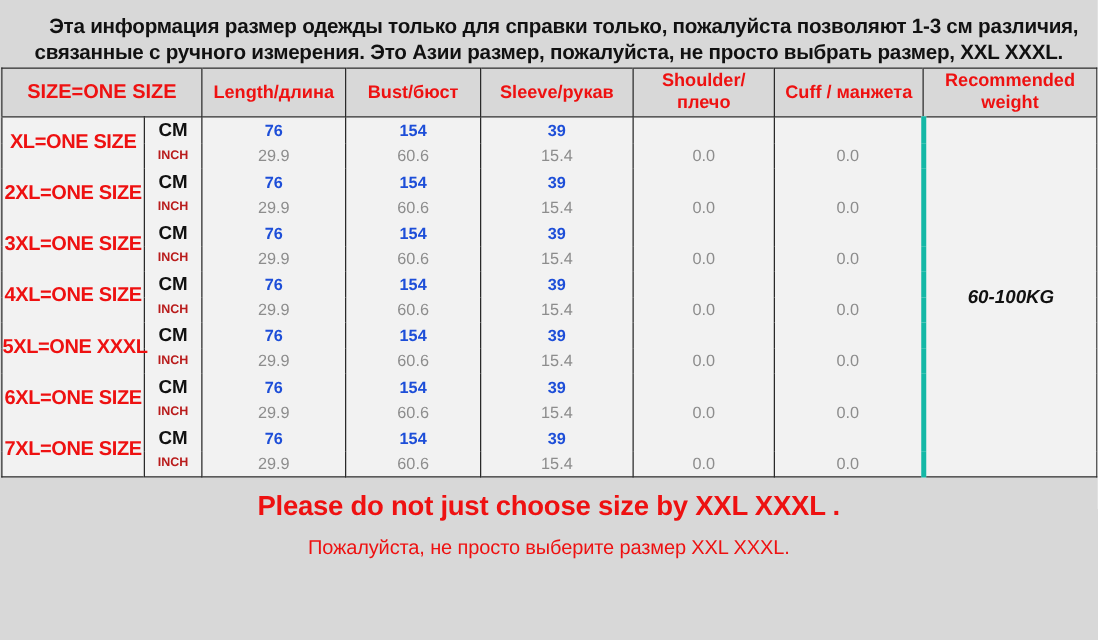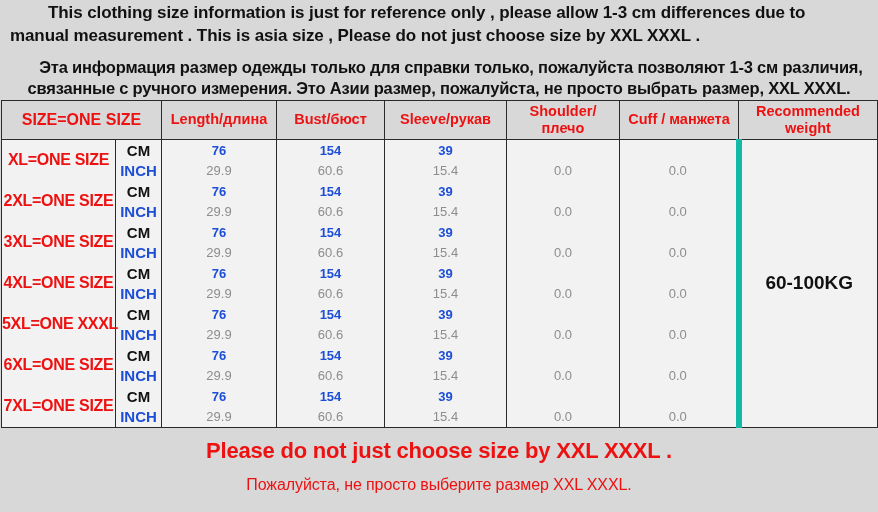--- a/index.html
+++ b/index.html
@@ -110,44 +110,45 @@
   }
   td.unit-cm {
     font-weight: bold;
     font-size: 15px;
     color: #111;
     height: 21px;
     line-height: 21px;
   }
   td.unit-inch {
     font-weight: bold;
-    font-size: 15px;
-    color: #1d4ed8;
+    font-size: 10px;
+    color: #b91c1c;
     height: 20px;
     line-height: 20px;
   }
   td.val-cm {
     font-weight: bold;
     font-size: 13px;
     color: #1d4ed8;
     height: 21px;
     line-height: 21px;
   }
   td.val-inch {
     font-size: 13px;
     color: #8d8d8d;
     height: 20px;
     line-height: 20px;
   }
   td.weight-cell {
     font-weight: bold;
-    font-size: 19px;
+    font-size: 15px;
     color: #111;
     border-right: none;
-    border-left: 6px solid #14b8a6;
+    border-left: 4px solid #14b8a6;
+    font-style: italic;
   }
   tr.row-inch td {
     border-bottom: none;
   }
   tr.row-sep td {
     border-bottom: none;
   }
   tr.last-inch td {
     border-bottom: 1px solid #2a2a2a;
   }
@@ -169,21 +170,20 @@
     margin-top: 12px;
     letter-spacing: -0.1px;
   }
 </style>
 </head>
 <body>
 
 <div class="page">
 
   <div class="intro">
-    <div class="intro-en">This clothing size information is just for reference only , please allow 1-3 cm differences due to manual measurement . This  is asia size , Please do not just choose size by XXL XXXL .</div>
     <div class="intro-ru">Эта информация размер одежды только для справки только, пожалуйста позволяют 1-3 см   различия, связанные с ручного измерения. Это Азии размер, пожалуйста, не просто выбрать размер, XXL XXXL.</div>
   </div>
 
   <table class="size-table">
     <colgroup>
       <col class="c-size">
       <col class="c-unit">
       <col class="c-length">
       <col class="c-bust">
       <col class="c-sleeve">

